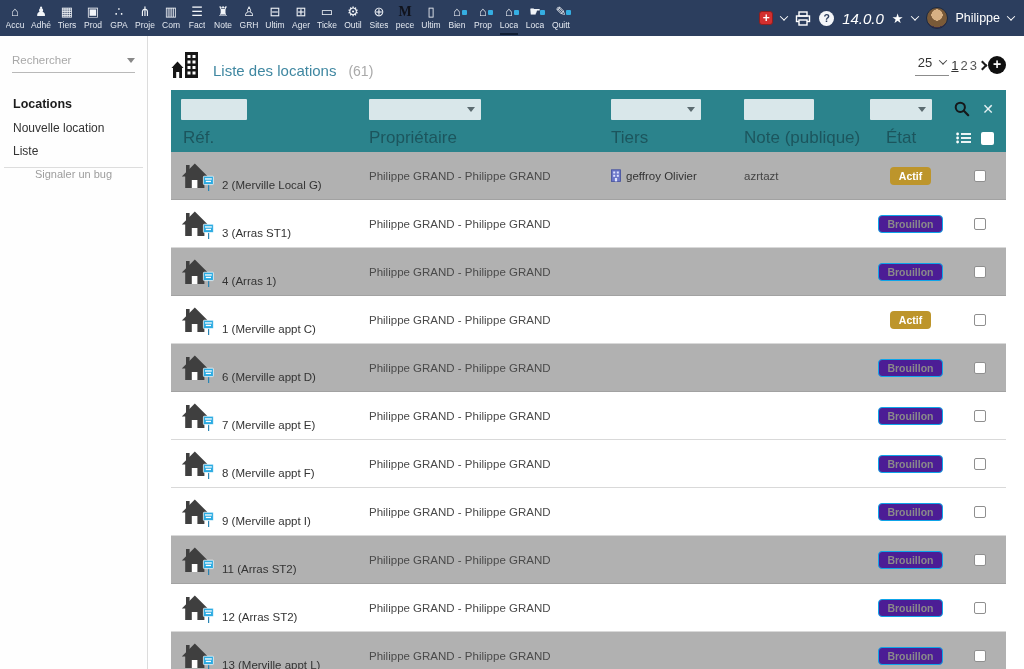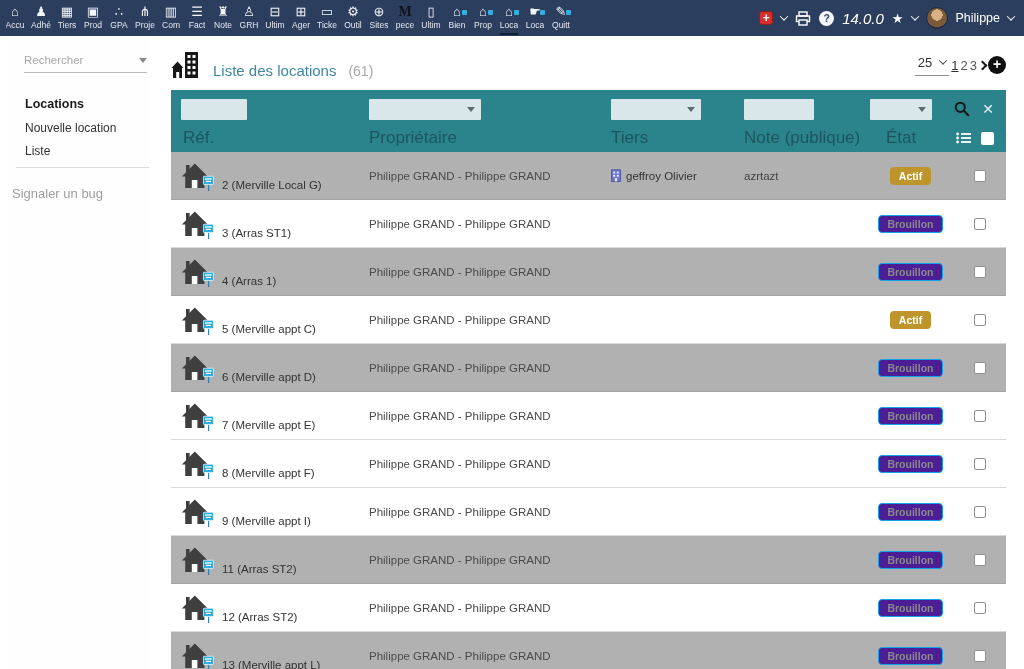--- a/index.html
+++ b/index.html
@@ -33,33 +33,33 @@
              line-height:15px; }
   .version { font-size:15px;font-style:italic; }
   .star { font-size:13px; color:#fff; }
   .avatar { width:22px; height:22px; border-radius:50%;
             background:radial-gradient(circle at 50% 38%, #d8b184 0 36%, #7a5a38 37% 70%, #4a3category0 71%);
             background:radial-gradient(circle at 50% 35%, #d8b184 0 34%, #7a5a38 35% 72%, #433049 73%);
             border:1px solid #1d2a40; }
   .username { font-size:12.5px; }
 
   
-  .sidebar { position:absolute; left:12px; top:36px; width:148px; height:633px;
+  .sidebar { position:absolute; left:0; top:36px; width:148px; height:633px;
              background:#fefefe; border-right:1px solid #dcdcdc; }
   .searchbox { margin:18px 12px 0 12px; border-bottom:1px solid #b9b9b9;
                display:flex; justify-content:space-between; align-items:center;
                padding-bottom:6px; cursor:pointer; }
   .searchbox .ph { color:#a8a8a8; font-size:11.5px; }
   .tri-down { width:0; height:0; border-left:4px solid transparent;
               border-right:4px solid transparent; border-top:5px solid #888; }
   .side-menu { margin:24px 0 0 13px; }
   .side-title { font-size:12.5px; font-weight:bold; color:#1c1c1c; margin-bottom:10px; }
   .side-link { font-size:12px; color:#333; margin-bottom:9px; cursor:pointer; }
   .side-div { margin:8px 4px 0 4px; border-top:1px solid #ddd; }
-  .bug-link { margin-top:18px; color:#9d9d9d; font-size:13px; cursor:pointer; }
+  .bug-link { text-align:center; color:#9d9d9d; font-size:11px; cursor:pointer; }
 
   
   .main { position:absolute; left:149px; top:36px; right:0; bottom:0; background:#fff; }
   .title-row { position:absolute; left:22px; right:18px; top:10px; height:38px;
                display:flex; justify-content:space-between; align-items:center; }
   .title-left { display:flex; align-items:flex-end; gap:12px; }
   .page-title { font-size:15px; color:#3f87a1; }
   .page-count { font-size:14px; color:#a9a9a9; }
   .pager { display:flex; align-items:center; gap:2px; color:#444; }
   .pagesize { display:flex; align-items:center; gap:8px; border-bottom:1px solid #8c8c8c;
@@ -437,21 +437,21 @@
   <rect x="5" y="3" width="3.6" height="8" fill="#3f3f3f"></rect>
   <polygon points="0.8,14.5 13.8,1.5 26.8,14.5" fill="#3f3f3f"></polygon>
   <rect x="4.2" y="13" width="19.2" height="13" fill="#3f3f3f"></rect>
   <rect x="10.8" y="18" width="5.6" height="8" fill="#fdfdfd"></rect>
   <rect x="27" y="22.5" width="1.2" height="6.5" fill="#2a85b5"></rect>
   <rect x="22.4" y="14.2" width="10" height="8.4" rx="0.8" fill="#2babe2" stroke="#ffffff" stroke-width="0.7"></rect>
   <rect x="24" y="16.3" width="6.8" height="1.3" fill="#fff"></rect>
   <rect x="24.8" y="18.8" width="5.2" height="1.3" fill="#fff"></rect>
 </svg>
             </span>
-            <span class="ref-text">5 (Merville appt C)</span>
+            <span class="ref-text">1 (Merville appt C)</span>
           </div>
           <div class="cell cell-owner col-owner">Philippe GRAND - Philippe GRAND</div>
           <div class="cell cell-tiers col-tiers"></div>
           <div class="cell cell-note col-note"></div>
           <div class="cell cell-etat col-etat">
             <span class="badge actif">Actif</span>
           </div>
           <div class="cell cell-act">
             <span class="cbx"></span>
           </div>

